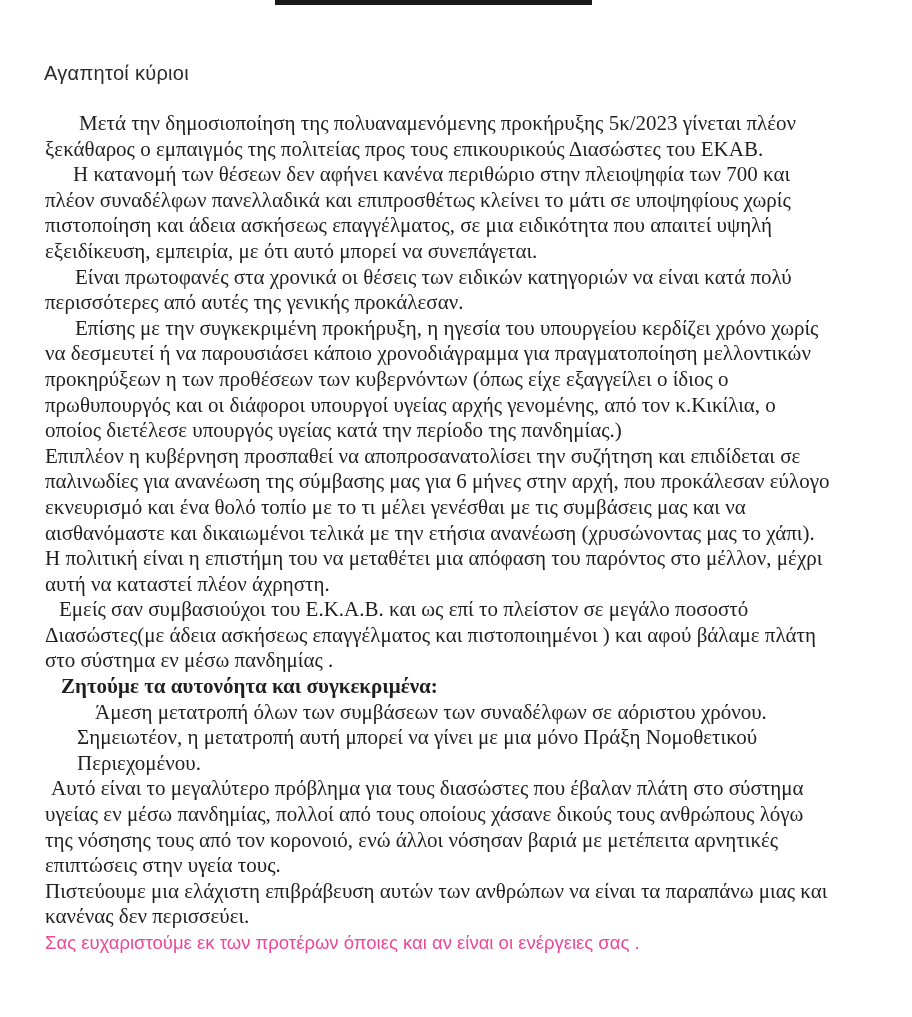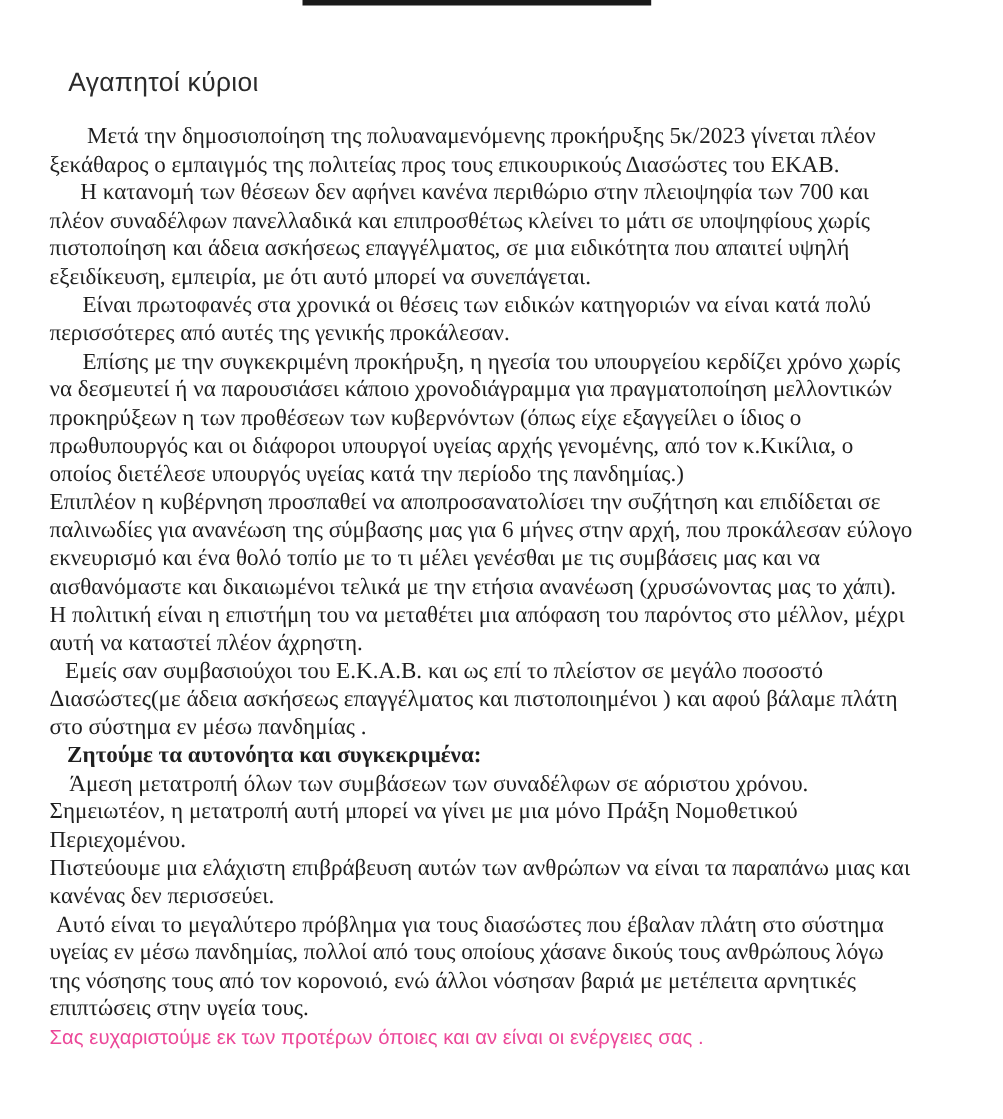--- a/index.html
+++ b/index.html
@@ -16,23 +16,23 @@
     color: #1c1c1c;
   }
   .redaction-bar {
     position: absolute;
     top: 0; left: 275px;
     width: 317px; height: 5px;
     background: #1a1a1a;
   }
   .salutation {
     position: absolute;
-    top: 62px; left: 62px;
+    top: 62px; left: 44px;
     font-family: "Liberation Sans", sans-serif;
-    font-size: 24px;
+    font-size: 20px;
     color: #2b2b2b;
     letter-spacing: 0.3px;
   }
   .letter-body {
     position: absolute;
     top: 111px; left: 45px;
     width: 788px;
   }
   .para {
     margin: 0;
@@ -55,18 +55,18 @@
   <div class="redaction-bar"></div>
   <div class="salutation">Αγαπητοί κύριοι</div>
   <div class="letter-body">
       <p class="para " style="text-indent: 34px;">Μετά την δημοσιοποίηση της πολυαναμενόμενης προκήρυξης 5κ/2023 γίνεται πλέον ξεκάθαρος ο εμπαιγμός της πολιτείας προς τους επικουρικούς Διασώστες του ΕΚΑΒ.</p>
       <p class="para " style="text-indent: 28px;">Η κατανομή των θέσεων δεν αφήνει κανένα περιθώριο στην πλειοψηφία των 700 και πλέον συναδέλφων πανελλαδικά και επιπροσθέτως κλείνει το μάτι σε υποψηφίους χωρίς πιστοποίηση και άδεια ασκήσεως επαγγέλματος, σε μια ειδικότητα που απαιτεί υψηλή εξειδίκευση, εμπειρία, με ότι αυτό μπορεί να συνεπάγεται.</p>
       <p class="para " style="text-indent: 30px;">Είναι πρωτοφανές στα χρονικά οι θέσεις των ειδικών κατηγοριών να είναι  κατά πολύ περισσότερες από αυτές της γενικής προκάλεσαν.</p>
       <p class="para " style="text-indent: 30px;">Επίσης με την συγκεκριμένη προκήρυξη, η ηγεσία του υπουργείου κερδίζει χρόνο χωρίς να δεσμευτεί ή να παρουσιάσει κάποιο χρονοδιάγραμμα για πραγματοποίηση μελλοντικών προκηρύξεων η των προθέσεων των κυβερνόντων (όπως είχε εξαγγείλει ο ίδιος ο πρωθυπουργός και οι διάφοροι υπουργοί υγείας αρχής γενομένης, από τον κ.Κικίλια, ο οποίος διετέλεσε υπουργός υγείας κατά την περίοδο της πανδημίας.)</p>
       <p class="para " style="text-indent: 0px;">Επιπλέον η κυβέρνηση προσπαθεί να αποπροσανατολίσει την συζήτηση και επιδίδεται σε  παλινωδίες για ανανέωση  της σύμβασης μας για 6 μήνες  στην αρχή, που προκάλεσαν εύλογο εκνευρισμό και ένα θολό τοπίο με το τι μέλει γενέσθαι με τις συμβάσεις μας και να αισθανόμαστε και δικαιωμένοι τελικά με την ετήσια ανανέωση (χρυσώνοντας μας το χάπι). Η πολιτική είναι η επιστήμη του να μεταθέτει μια απόφαση του παρόντος στο μέλλον, μέχρι αυτή να καταστεί πλέον άχρηστη.</p>
       <p class="para " style="text-indent: 14px;">Εμείς σαν συμβασιούχοι του Ε.Κ.Α.Β. και ως επί το πλείστον σε μεγάλο ποσοστό Διασώστες(με άδεια ασκήσεως επαγγέλματος και πιστοποιημένοι ) και αφού βάλαμε πλάτη στο σύστημα εν μέσω πανδημίας .</p>
       <p class="para bold" style="text-indent: 16px;">Ζητούμε τα αυτονόητα και συγκεκριμένα:</p>
-      <p class="para " style="text-indent: 18px;">Άμεση μετατροπή όλων  των συμβάσεων των συναδέλφων σε αόριστου χρόνου. Σημειωτέον, η μετατροπή αυτή μπορεί να γίνει με μια μόνο Πράξη Νομοθετικού Περιεχομένου.</p>
+      <p class="para " style="text-indent: 18px; margin-left: 32px;">Άμεση μετατροπή όλων  των συμβάσεων των συναδέλφων σε αόριστου χρόνου. Σημειωτέον, η μετατροπή αυτή μπορεί να γίνει με μια μόνο Πράξη Νομοθετικού Περιεχομένου.</p>
+      <p class="para " style="text-indent: 6px;">Αυτό είναι το μεγαλύτερο πρόβλημα για τους διασώστες που έβαλαν πλάτη στο σύστημα υγείας εν μέσω πανδημίας, πολλοί από τους οποίους χάσανε  δικούς τους ανθρώπους λόγω της νόσησης τους από τον κορονοιό, ενώ άλλοι νόσησαν βαριά με μετέπειτα   αρνητικές επιπτώσεις στην υγεία τους.</p>
       <p class="para " style="text-indent: 0px;">Πιστεύουμε μια ελάχιστη επιβράβευση αυτών των ανθρώπων να είναι τα παραπάνω μιας και κανένας δεν περισσεύει.</p>
-      <p class="para " style="text-indent: 6px;">Αυτό είναι το μεγαλύτερο πρόβλημα για τους διασώστες που έβαλαν πλάτη στο σύστημα υγείας εν μέσω πανδημίας, πολλοί από τους οποίους χάσανε  δικούς τους ανθρώπους λόγω της νόσησης τους από τον κορονοιό, ενώ άλλοι νόσησαν βαριά με μετέπειτα   αρνητικές επιπτώσεις στην υγεία τους.</p>
       <p class="para sans" style="text-indent: 0px;">Σας ευχαριστούμε εκ των προτέρων  όποιες  και αν είναι οι ενέργειες σας .</p>
     </div>
 </div>
 
 </body></html>

